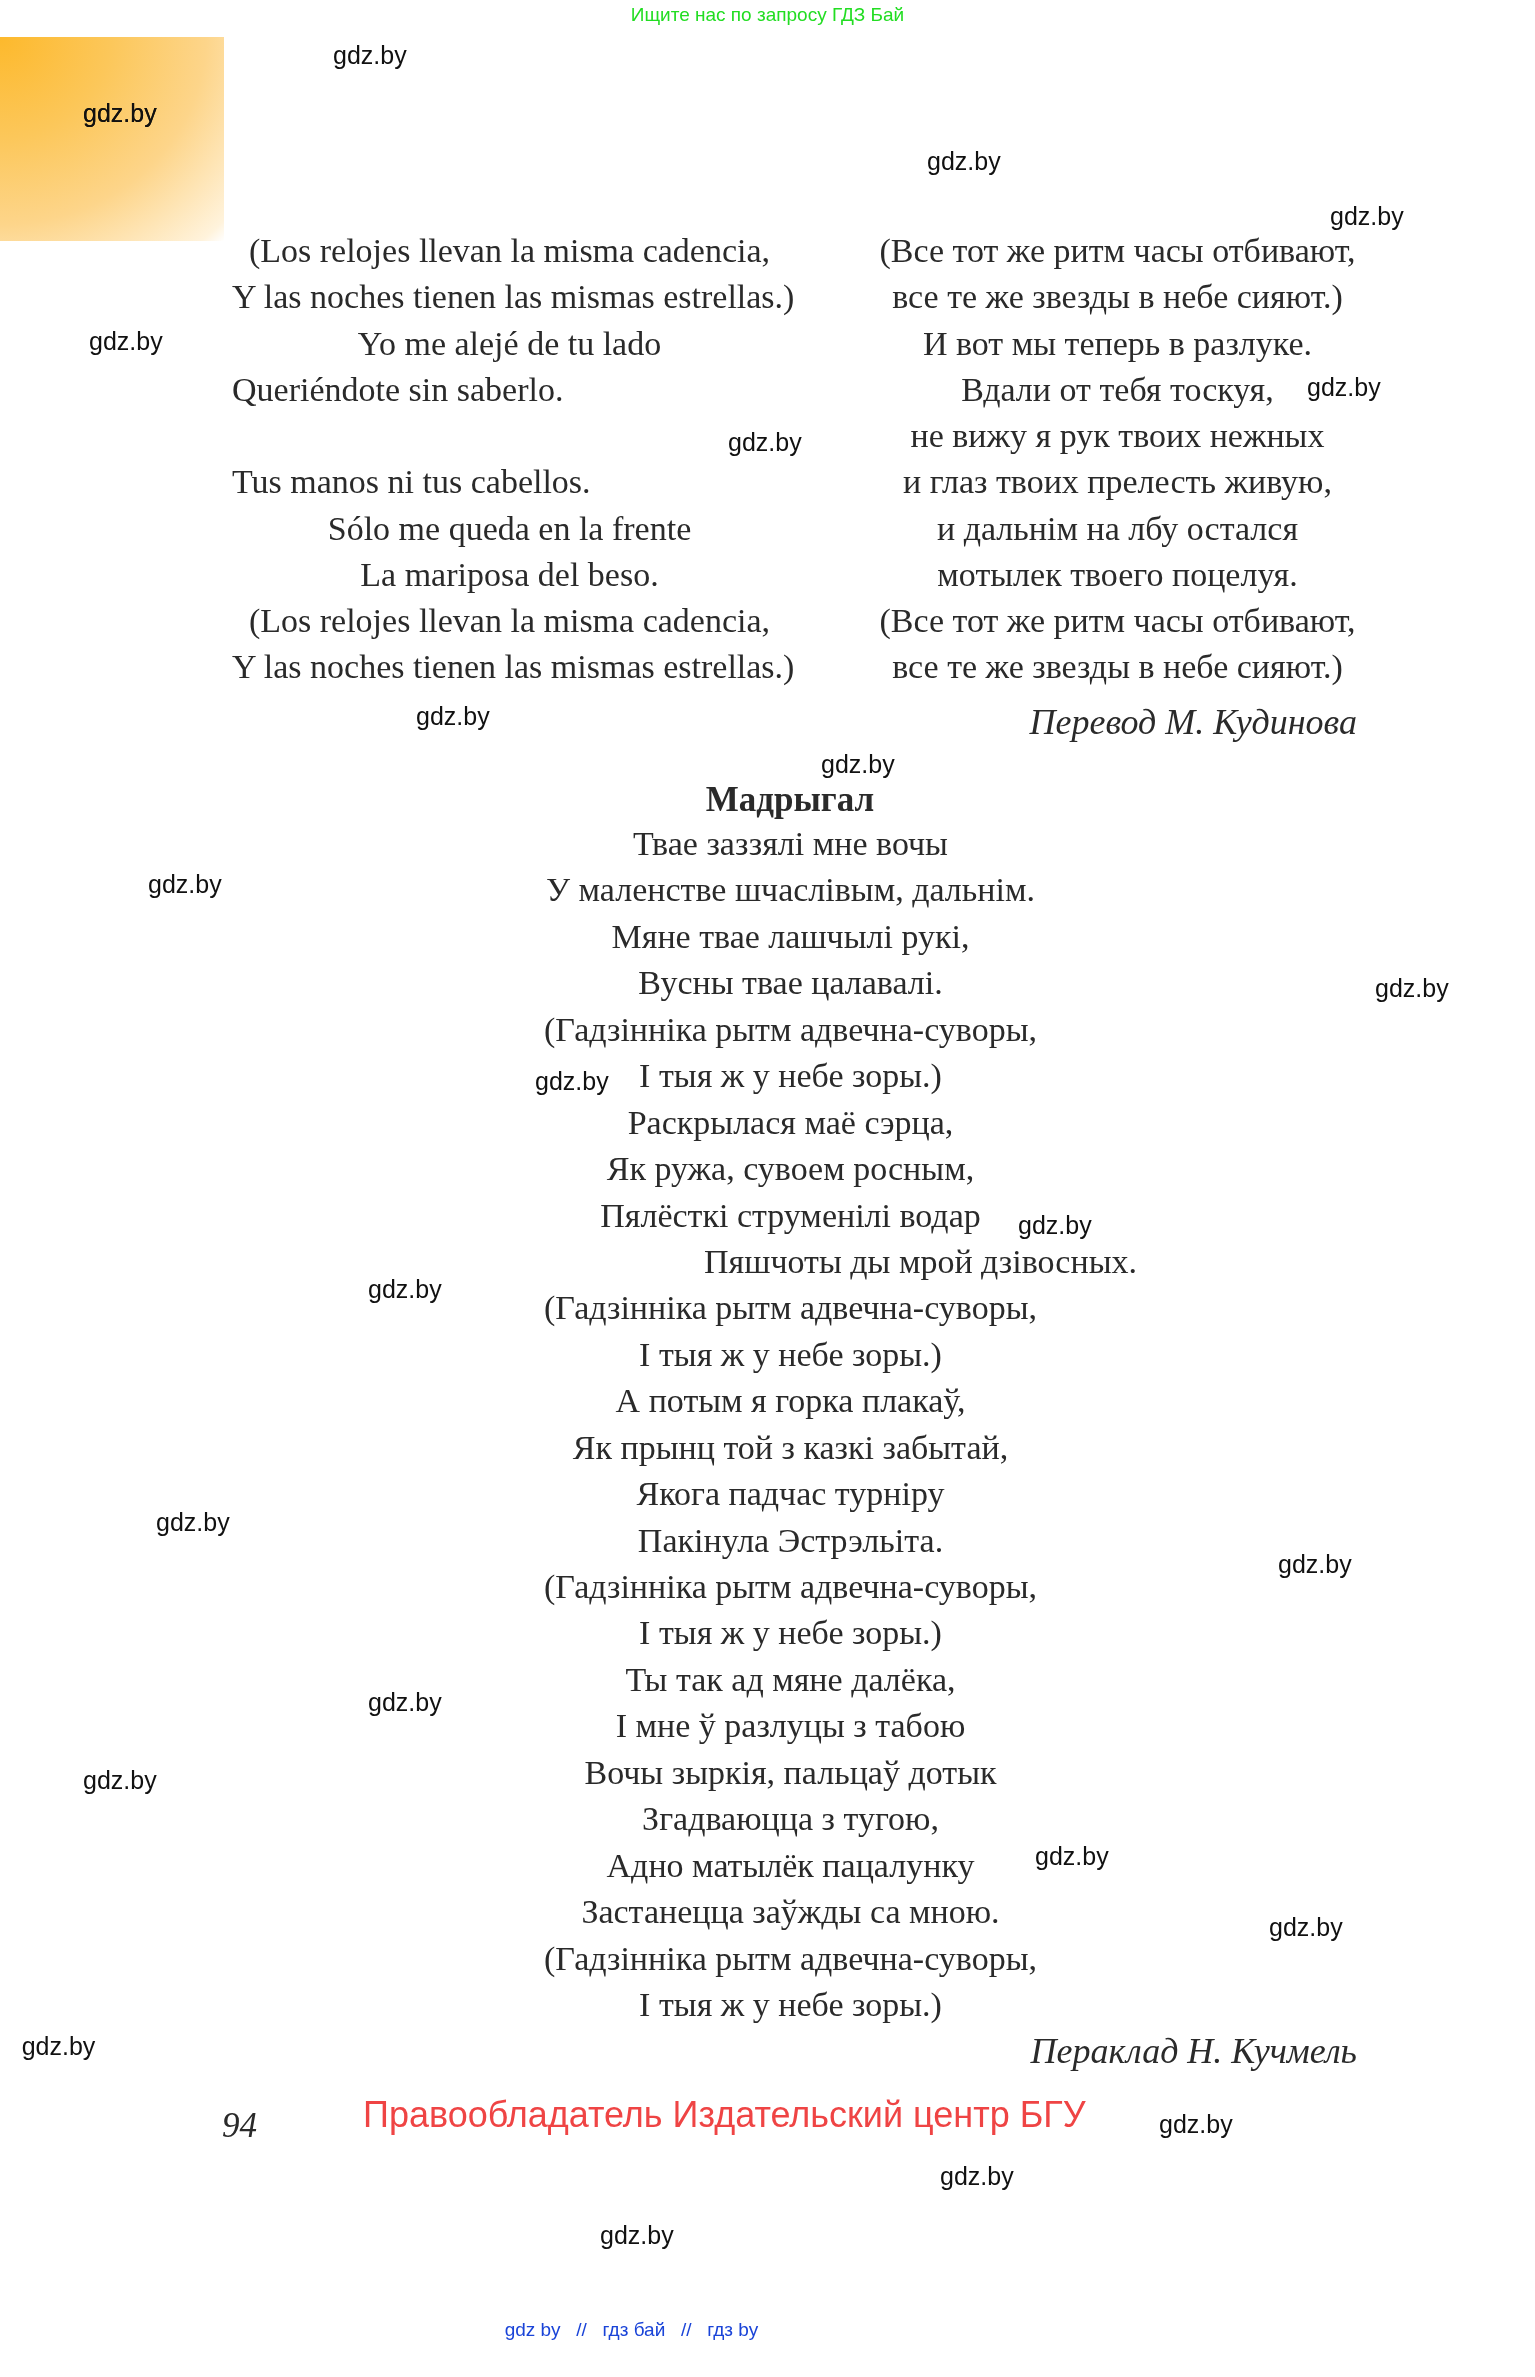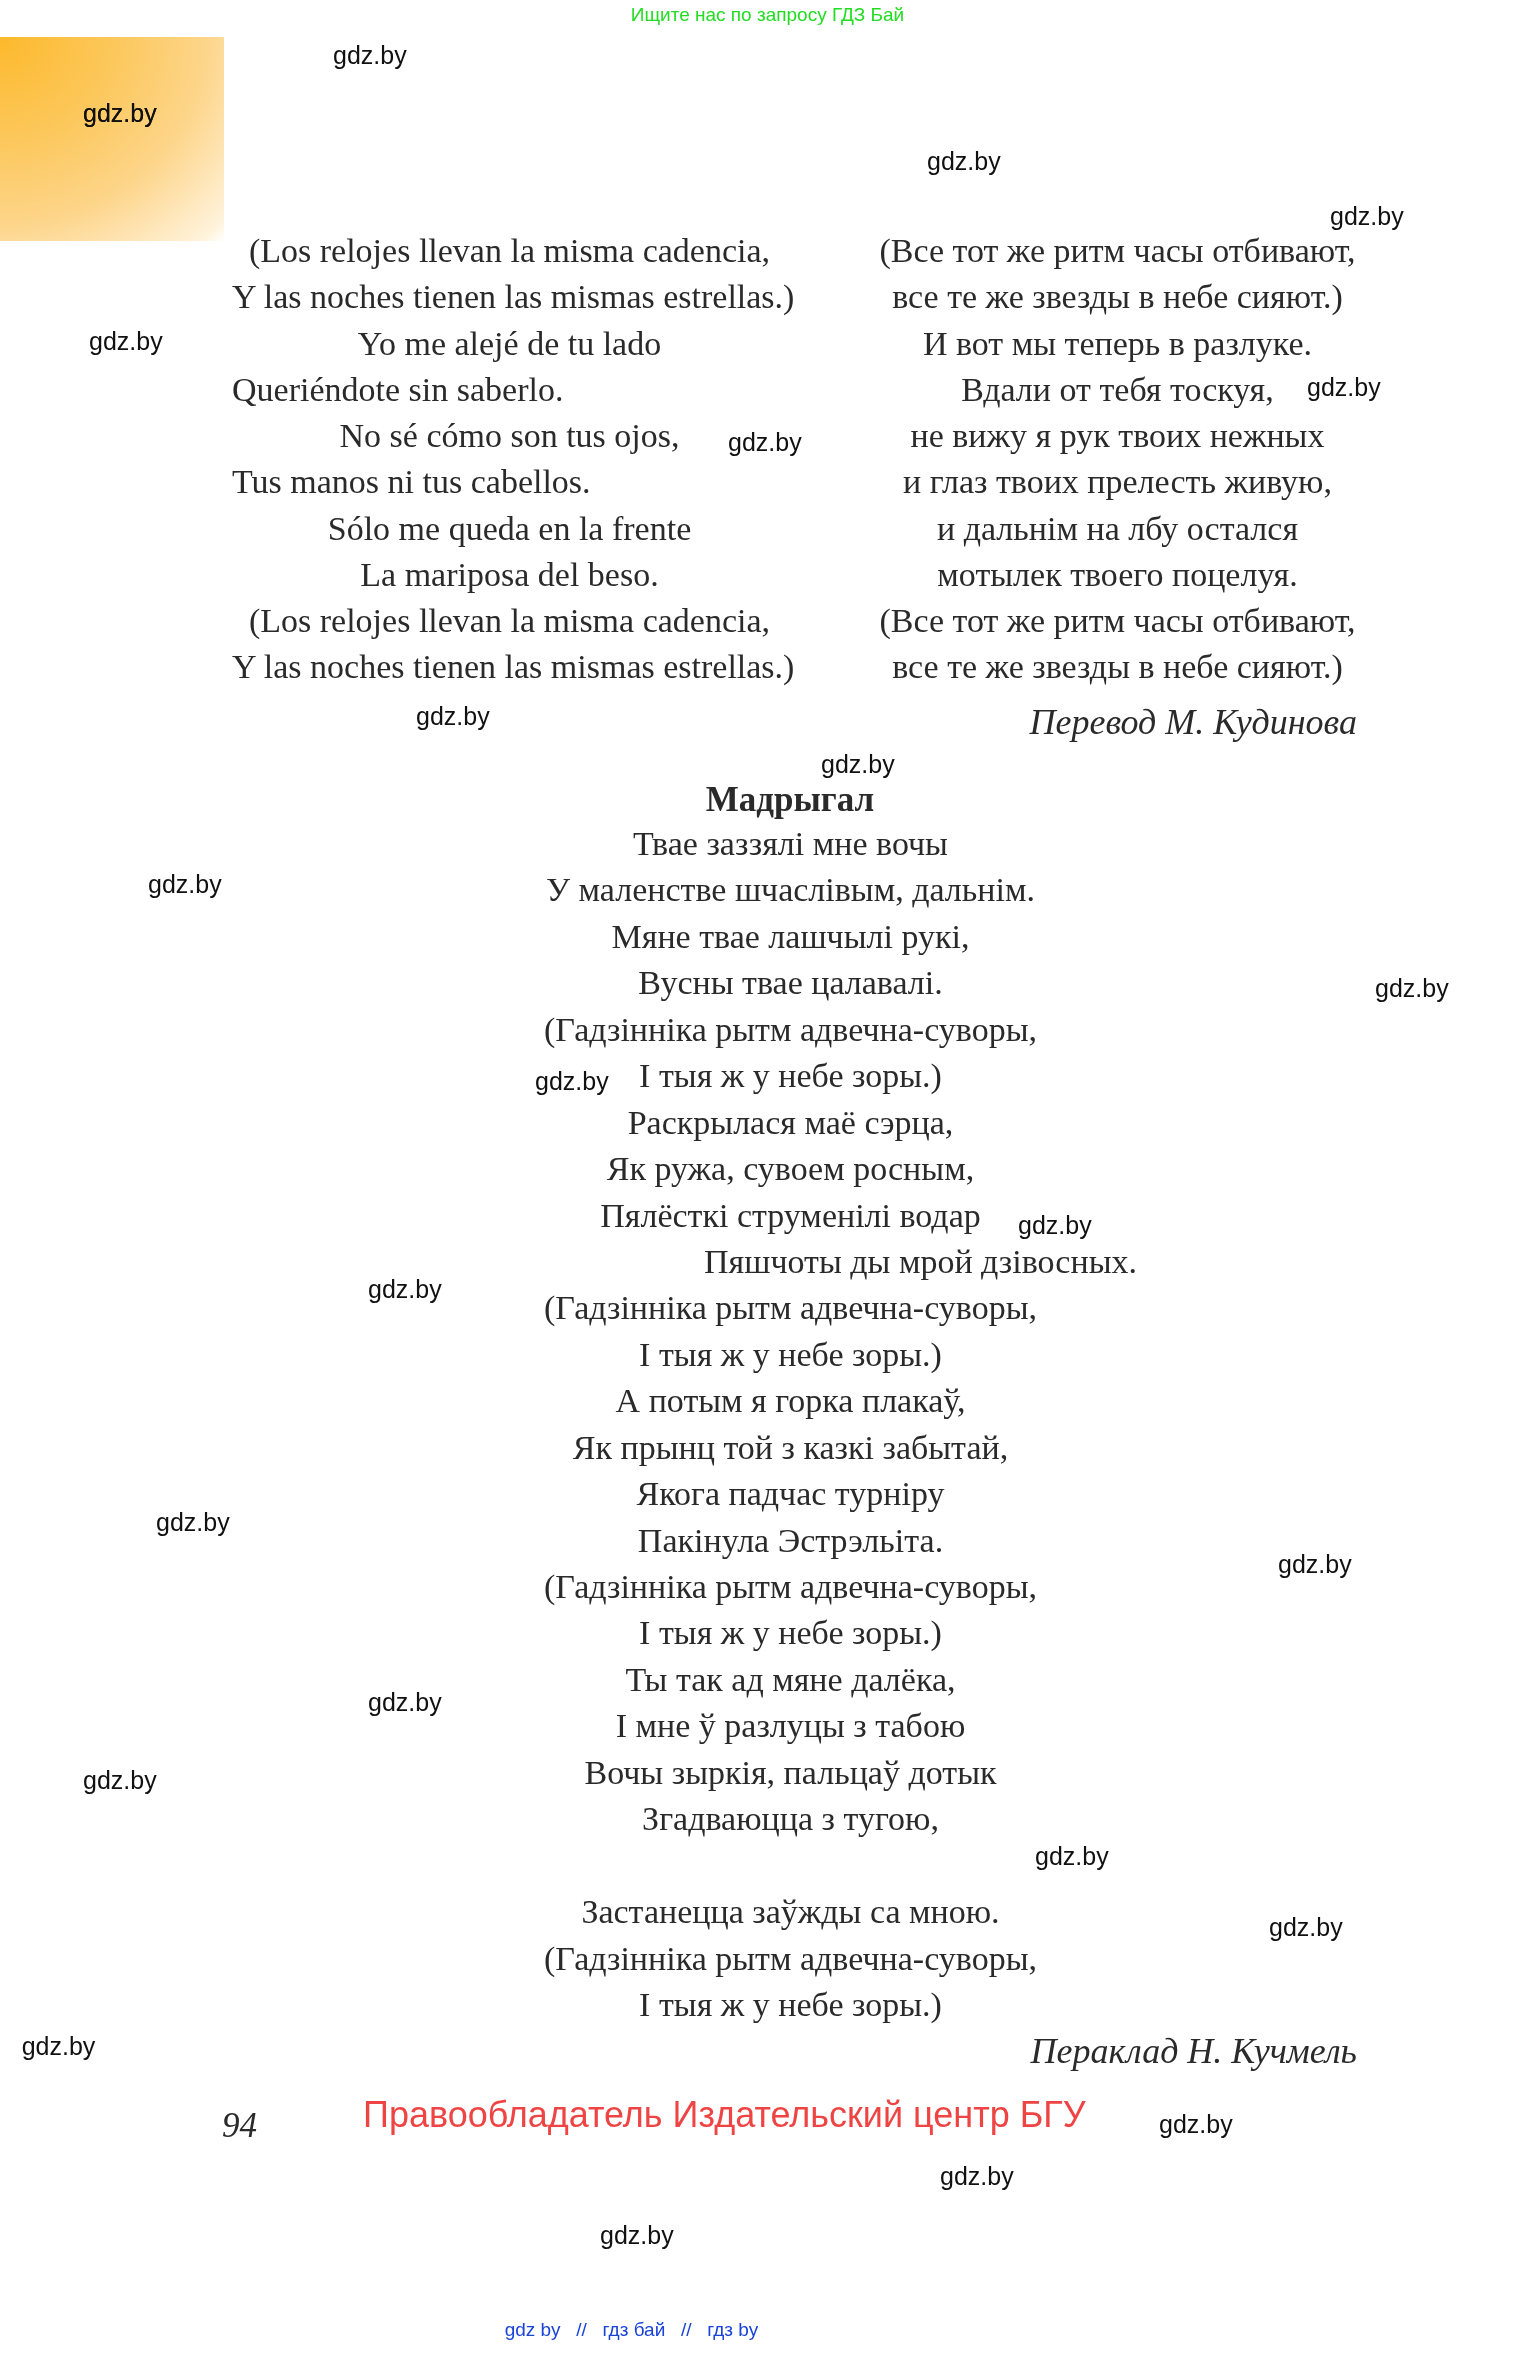--- a/index.html
+++ b/index.html
@@ -52,21 +52,20 @@
     <div class="abs sans wm" style="left: 940px; top: 2164px;">gdz.by</div>
     <div class="abs sans wm" style="left: 600px; top: 2223px;">gdz.by</div>
     <div class="abs sans wm" style="left: 83px; top: 101px;">gdz.by</div>
   </div>
 
 <div id="spanish" class="abs serif" style="left:232px; top:234px; width:555px; height:468px;">
     <div class="poem-line" style="top: 0px; left: 0px; width: 100%; text-align: center;">(Los relojes llevan la misma cadencia,</div>
     <div class="poem-line" style="top: 46px; left: 0px; width: 100%; text-align: center;">Y las noches tienen las mismas estrellas.)</div>
     <div class="poem-line" style="top: 93px; left: 0px; width: 100%; text-align: center;">Yo me alejé de tu lado</div>
     <div class="poem-line" style="top: 139px; left: 0px; width: 100%; text-align: left;">Queriéndote sin saberlo.</div>
-    <div class="poem-line" style="top: 185px; left: 0px; width: 100%; text-align: center;">No sé cómo son tus ojos,</div>
     <div class="poem-line" style="top: 231px; left: 0px; width: 100%; text-align: left;">Tus manos ni tus cabellos.</div>
     <div class="poem-line" style="top: 278px; left: 0px; width: 100%; text-align: center;">Sólo me queda en la frente</div>
     <div class="poem-line" style="top: 324px; left: 0px; width: 100%; text-align: center;">La mariposa del beso.</div>
     <div class="poem-line" style="top: 370px; left: 0px; width: 100%; text-align: center;">(Los relojes llevan la misma cadencia,</div>
     <div class="poem-line" style="top: 416px; left: 0px; width: 100%; text-align: center;">Y las noches tienen las mismas estrellas.)</div>
   </div>
 
 <div id="russian" class="abs serif" style="left:849px; top:234px; width:537px; height:468px;">
     <div class="poem-line" style="top: 0px; left: 0px; width: 100%; text-align: center;">(Все тот же ритм часы отбивают,</div>
     <div class="poem-line" style="top: 46px; left: 0px; width: 100%; text-align: center;">все те же звезды в небе сияют.)</div>
@@ -100,20 +99,21 @@
     <div class="poem-line" style="top: 557px; left: 0px; width: 100%; text-align: center;">А потым я горка плакаў,</div>
     <div class="poem-line" style="top: 604px; left: 0px; width: 100%; text-align: center;">Як прынц той з казкі забытай,</div>
     <div class="poem-line" style="top: 650px; left: 0px; width: 100%; text-align: center;">Якога падчас турніру</div>
     <div class="poem-line" style="top: 697px; left: 0px; width: 100%; text-align: center;">Пакінула Эстрэльіта.</div>
     <div class="poem-line" style="top: 743px; left: 0px; width: 100%; text-align: center;">(Гадзінніка рытм адвечна-суворы,</div>
     <div class="poem-line" style="top: 789px; left: 0px; width: 100%; text-align: center;">І тыя ж у небе зоры.)</div>
     <div class="poem-line" style="top: 836px; left: 0px; width: 100%; text-align: center;">Ты так ад мяне далёка,</div>
     <div class="poem-line" style="top: 882px; left: 0px; width: 100%; text-align: center;">І мне ў разлуцы з табою</div>
     <div class="poem-line" style="top: 929px; left: 0px; width: 100%; text-align: center;">Вочы зыркія, пальцаў дотык</div>
     <div class="poem-line" style="top: 975px; left: 0px; width: 100%; text-align: center;">Згадваюцца з тугою,</div>
+    <div class="poem-line" style="top: 1022px; left: 0px; width: 100%; text-align: center;">Адно матылёк пацалунку</div>
     <div class="poem-line" style="top: 1068px; left: 0px; width: 100%; text-align: center;">Застанецца заўжды са мною.</div>
     <div class="poem-line" style="top: 1115px; left: 0px; width: 100%; text-align: center;">(Гадзінніка рытм адвечна-суворы,</div>
     <div class="poem-line" style="top: 1161px; left: 0px; width: 100%; text-align: center;">І тыя ж у небе зоры.)</div>
   </div>
 
 <div class="abs serif credit" style="right:178px; top:2033px;">Пераклад Н. Кучмель</div>
 
 <div class="abs serif page-num" style="left:222px; top:2108px;font-style:italic;">94</div>
 
 <div class="abs sans copyright" style="left:363px; top:2097px; color:#ef4444;text-align:right;">Правообладатель Издательский центр БГУ</div>

